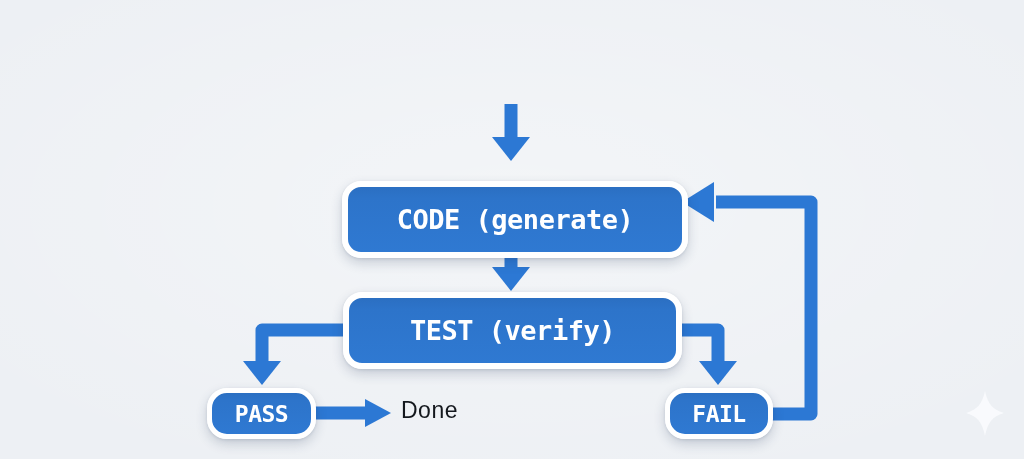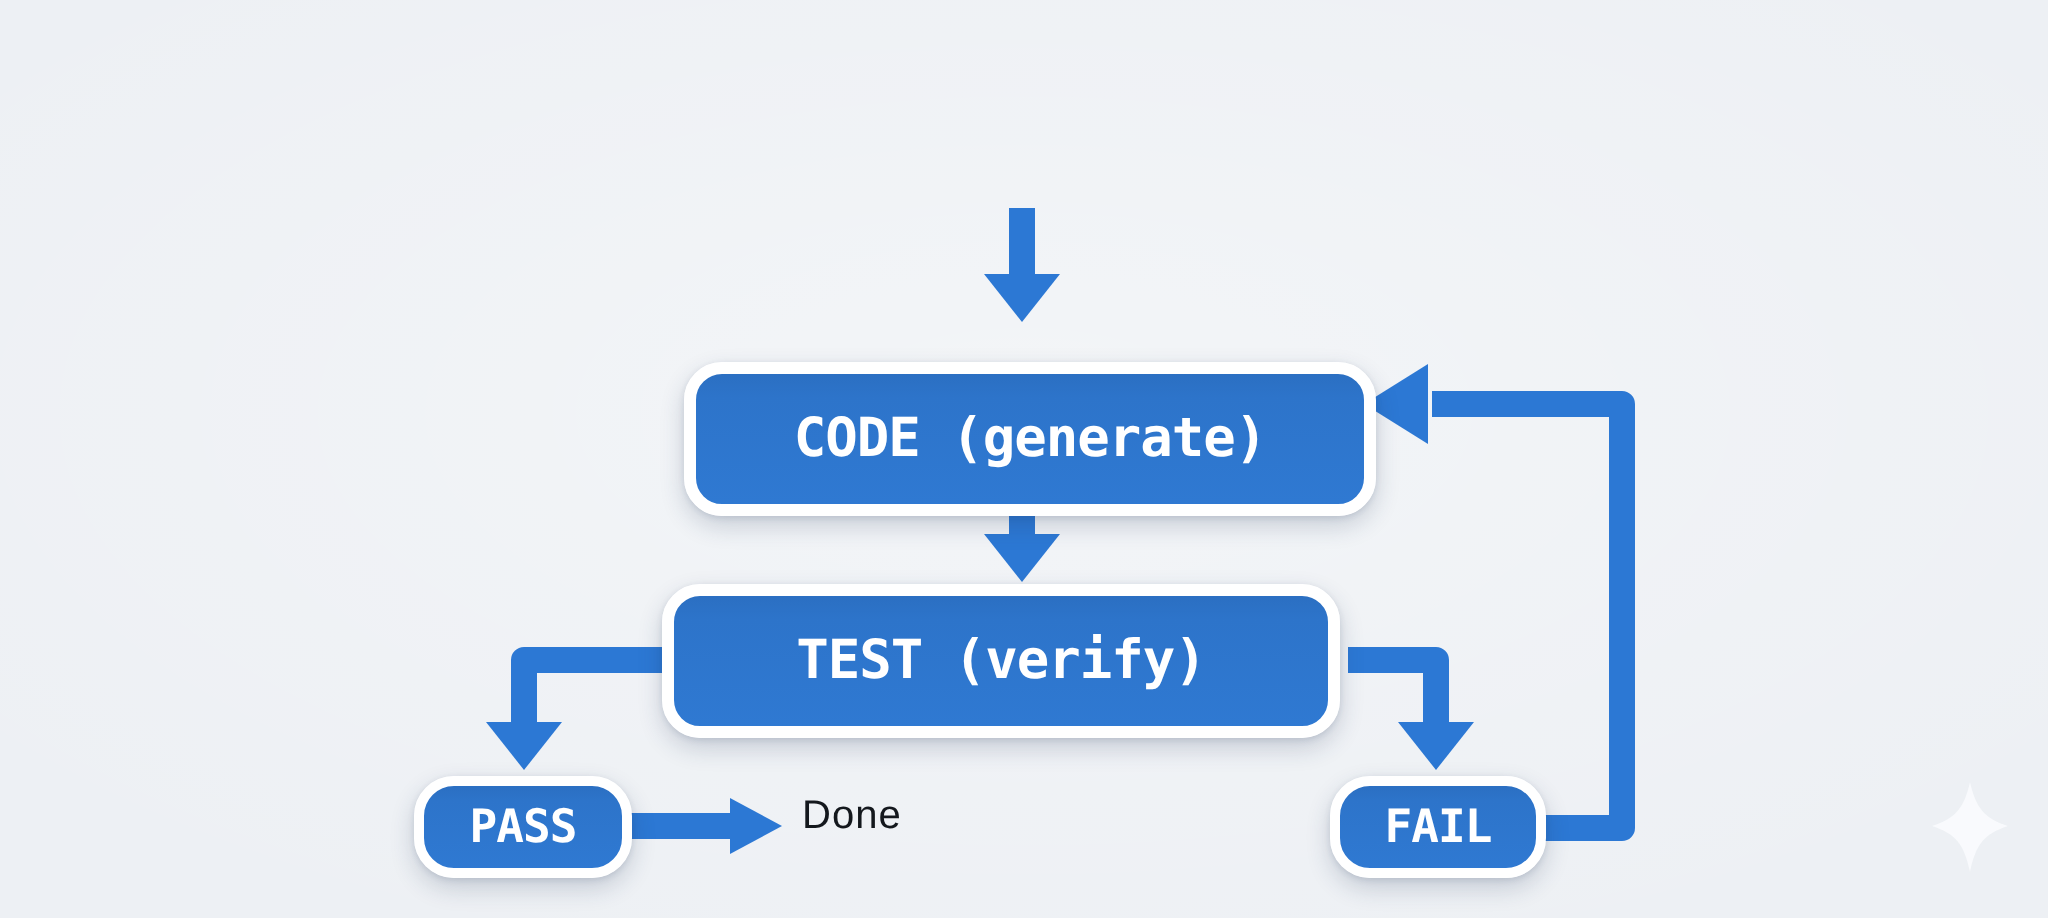--- a/index.html
+++ b/index.html
@@ -24,28 +24,28 @@
     box-shadow:0 5px 12px rgba(35,55,90,0.20), 0 1px 3px rgba(35,55,90,0.12);
     color:var(--color-node_text);
     font-weight:700;
     box-sizing:border-box;
     letter-spacing:-0.5px;
   }
   .node-big{font-size:27px;}
   .node-small{border-width:5px;border-radius:20px;font-size:23px;}
   .spec{left:342px;top:33px;width:346px;height:77px;}
   .code{left:342px;top:162px;width:346px;height:77px;margin-top:19px;}
-  .test{left:331px;top:292px;width:339px;height:77px;}
+  .test{left:343px;top:292px;width:339px;height:77px;}
   .pass{left:207px;top:388px;width:109px;height:51px;}
   .fail{left:665px;top:388px;width:108px;height:51px;}
   .done-label{
     position:absolute;z-index:2;
     left:401px;top:397px;
     font-family:"Liberation Sans", sans-serif;
-    font-size:20px;font-weight:500;
+    font-size:23px;font-weight:500;
     color:var(--color-done_text);
     letter-spacing:0.5px;
   }
   .sparkle{opacity:0.85;fill:var(--color-sparkle);}
 </style>
 </head>
 <body>
 
 <div class="canvas">
 

